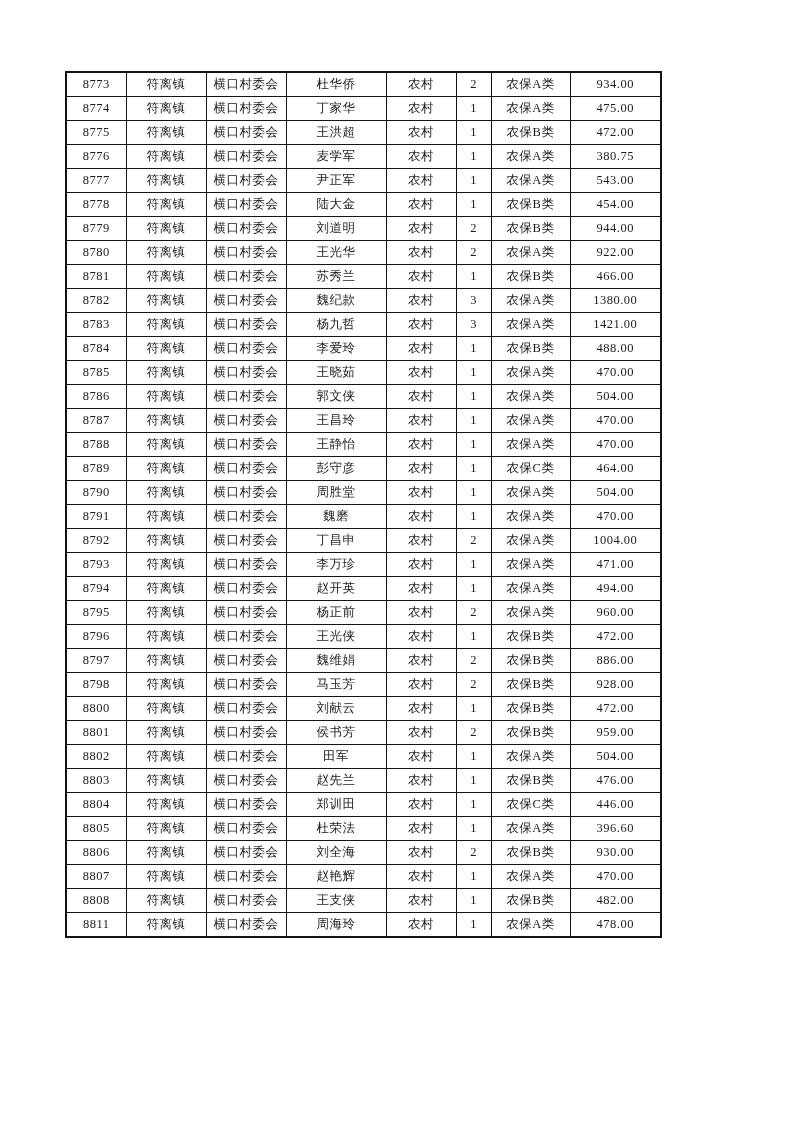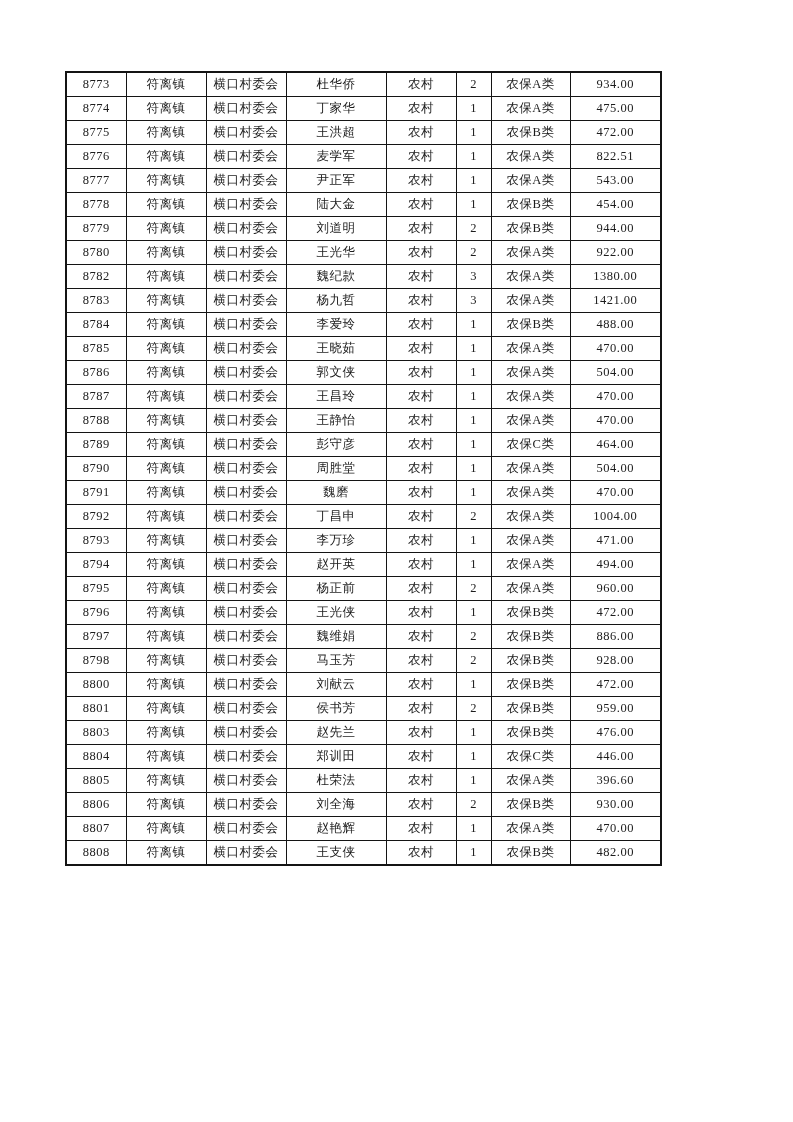--- a/index.html
+++ b/index.html
@@ -92,21 +92,21 @@
   </tr>
 
   <tr>
     <td class="num">8776</td>
     <td>符离镇</td>
     <td>横口村委会</td>
     <td>麦学军</td>
     <td>农村</td>
     <td class="num">1</td>
     <td>农保A类</td>
-    <td class="num">822.51</td>
+    <td class="num">380.75</td>
   </tr>
 
   <tr>
     <td class="num">8777</td>
     <td>符离镇</td>
     <td>横口村委会</td>
     <td>尹正军</td>
     <td>农村</td>
     <td class="num">1</td>
     <td>农保A类</td>
@@ -139,20 +139,30 @@
     <td class="num">8780</td>
     <td>符离镇</td>
     <td>横口村委会</td>
     <td>王光华</td>
     <td>农村</td>
     <td class="num">2</td>
     <td>农保A类</td>
     <td class="num">922.00</td>
   </tr>
 
+  <tr>
+    <td class="num">8781</td>
+    <td>符离镇</td>
+    <td>横口村委会</td>
+    <td>苏秀兰</td>
+    <td>农村</td>
+    <td class="num">1</td>
+    <td>农保B类</td>
+    <td class="num">466.00</td>
+  </tr>
 
   <tr>
     <td class="num">8782</td>
     <td>符离镇</td>
     <td>横口村委会</td>
     <td>魏纪款</td>
     <td>农村</td>
     <td class="num">3</td>
     <td>农保A类</td>
     <td class="num">1380.00</td>
@@ -350,20 +360,30 @@
     <td class="num">8801</td>
     <td>符离镇</td>
     <td>横口村委会</td>
     <td>侯书芳</td>
     <td>农村</td>
     <td class="num">2</td>
     <td>农保B类</td>
     <td class="num">959.00</td>
   </tr>
 
+  <tr>
+    <td class="num">8802</td>
+    <td>符离镇</td>
+    <td>横口村委会</td>
+    <td>田军</td>
+    <td>农村</td>
+    <td class="num">1</td>
+    <td>农保A类</td>
+    <td class="num">504.00</td>
+  </tr>
 
   <tr>
     <td class="num">8803</td>
     <td>符离镇</td>
     <td>横口村委会</td>
     <td>赵先兰</td>
     <td>农村</td>
     <td class="num">1</td>
     <td>农保B类</td>
     <td class="num">476.00</td>
@@ -419,15 +439,25 @@
     <td>横口村委会</td>
     <td>王支侠</td>
     <td>农村</td>
     <td class="num">1</td>
     <td>农保B类</td>
     <td class="num">482.00</td>
   </tr>
 
 
 
+  <tr>
+    <td class="num">8811</td>
+    <td>符离镇</td>
+    <td>横口村委会</td>
+    <td>周海玲</td>
+    <td>农村</td>
+    <td class="num">1</td>
+    <td>农保A类</td>
+    <td class="num">478.00</td>
+  </tr>
 </tbody>
   </table>
 </div>
 
 </body></html>

